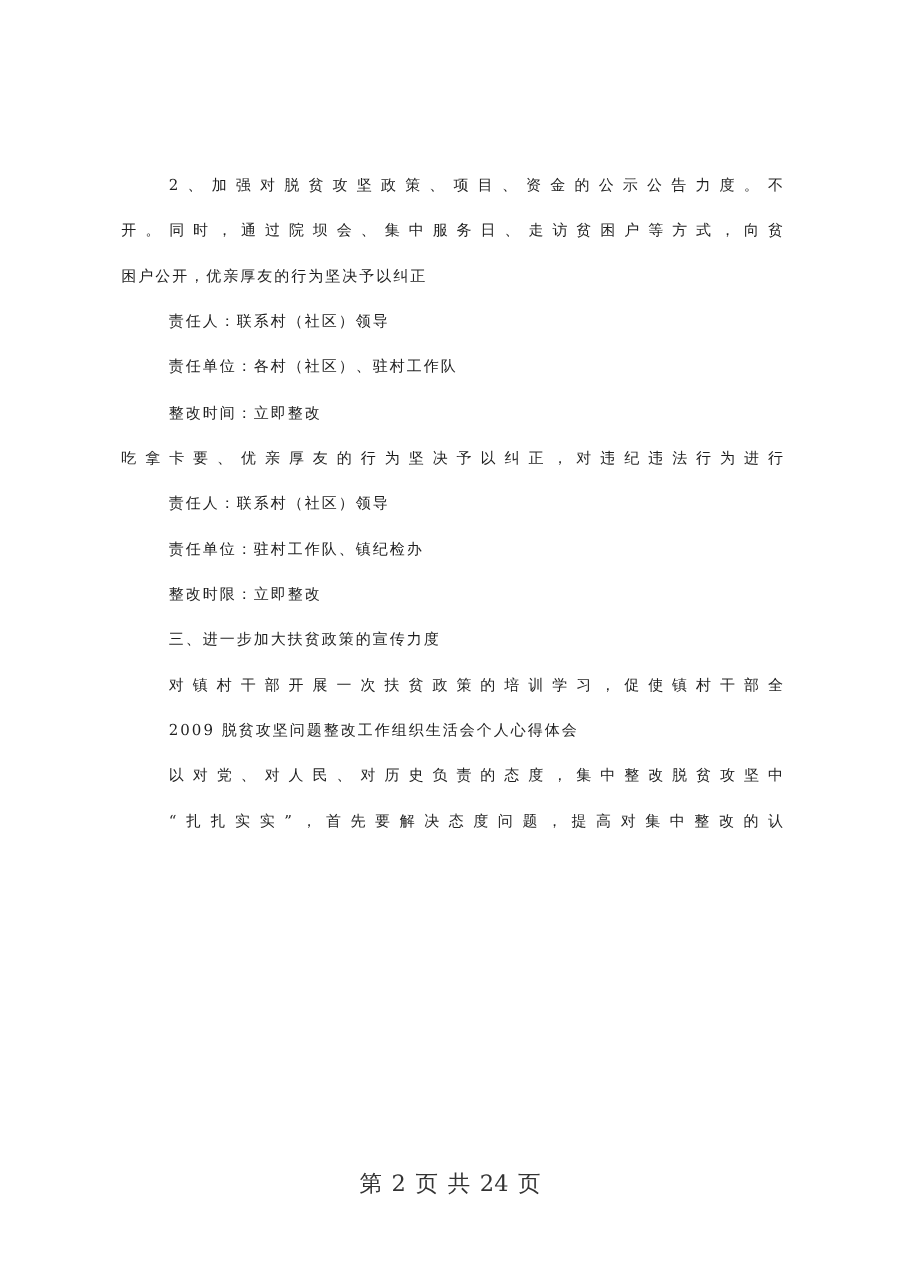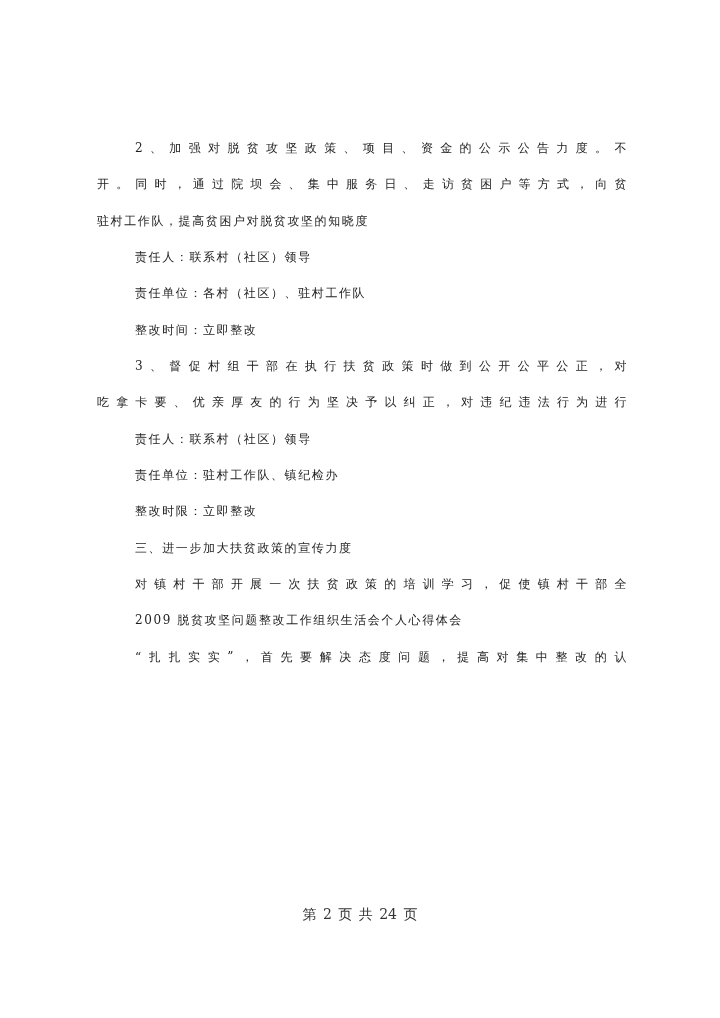--- a/index.html
+++ b/index.html
@@ -7,41 +7,41 @@
   .page { position: absolute; left: 0; top: 0; width: 720px; height: 1018px; background: #ffffff; }
   .body-text {
     position: absolute; left: 97px; top: 130px; width: 531px;
     font-family: "DejaVu Serif", "Liberation Serif", serif;
     font-size: 12px; color: #1e1e1e; letter-spacing: 1.6px;
   }
   .ln { height: 36.35px; line-height: 36.35px; white-space: nowrap; text-align: left; overflow: visible; }
   .ln.ind { padding-left: 38px; }
   .ln.full { text-align: justify; text-align-last: justify; text-justify: inter-character; white-space: normal; }
   .footer {
-    position: absolute; left: 0; width: 720px; top: 906px; text-align: center;
+    position: absolute; left: 0; width: 720px; top: 935px; text-align: center;
     font-family: "DejaVu Serif", "Liberation Serif", serif;
-    font-size: 14px; color: #333333; word-spacing: 2px;
+    font-size: 18px; color: #333333; word-spacing: 2px;
   }
 </style>
 </head>
 <body>
 
 <div class="page">
   <div class="body-text">
     <div class="ln ind full">2、加强对脱贫攻坚政策、项目、资金的公示公告力度。不</div>
     <div class="ln full">开。同时，通过院坝会、集中服务日、走访贫困户等方式，向贫</div>
-    <div class="ln">驻村工作队，提高贫困户对脱贫攻坚的知晓度</div>
+    <div class="ln">困户公开，优亲厚友的行为坚决予以纠正</div>
     <div class="ln ind">责任人：联系村（社区）领导</div>
     <div class="ln ind">责任单位：各村（社区）、驻村工作队</div>
     <div class="ln ind">整改时间：立即整改</div>
-    <div class="ln ind full">3、督促村组干部在执行扶贫政策时做到公开公平公正，对</div>
     <div class="ln full">吃拿卡要、优亲厚友的行为坚决予以纠正，对违纪违法行为进行</div>
     <div class="ln ind">责任人：联系村（社区）领导</div>
     <div class="ln ind">责任单位：驻村工作队、镇纪检办</div>
     <div class="ln ind">整改时限：立即整改</div>
     <div class="ln ind">三、进一步加大扶贫政策的宣传力度</div>
     <div class="ln ind full">对镇村干部开展一次扶贫政策的培训学习，促使镇村干部全</div>
     <div class="ln ind">2009 脱贫攻坚问题整改工作组织生活会个人心得体会</div>
+    <div class="ln ind full">以对党、对人民、对历史负责的态度，集中整改脱贫攻坚中</div>
     <div class="ln ind full">“扎扎实实”，首先要解决态度问题，提高对集中整改的认</div>
   </div>
 
   <div class="footer">第 2 页  共 24 页</div>
 </div>
 
 </body></html>

